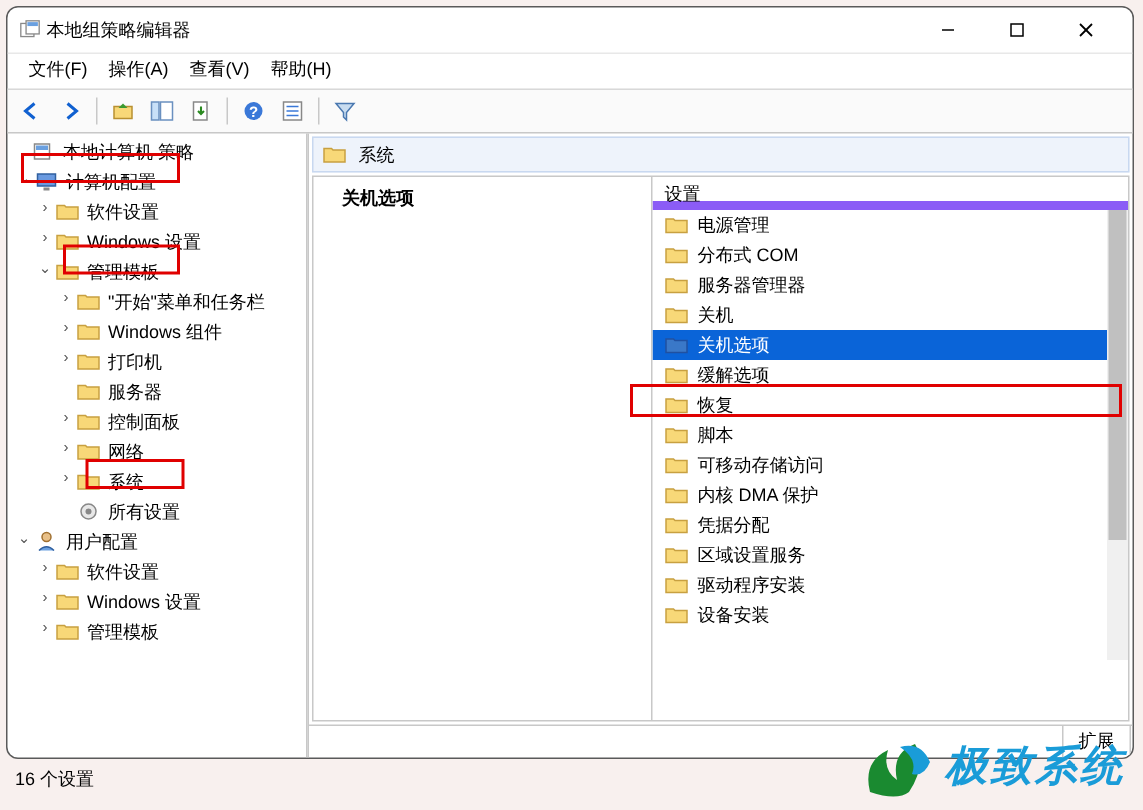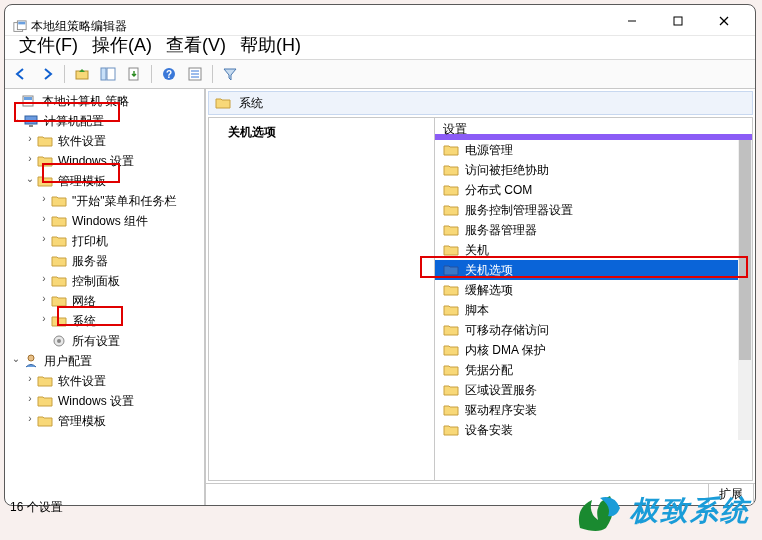--- a/index.html
+++ b/index.html
@@ -1,24 +1,24 @@
 <!DOCTYPE html>
 <html><head>
 <meta charset="utf-8">
 <style>
 * { margin:0; padding:0; box-sizing:border-box; font-family:"Microsoft YaHei","Segoe UI",sans-serif; }
 body { width:762px; height:540px; background:#f8f0ee; position:relative; overflow:hidden; }
 .window { position:absolute; left:4px; top:4px; width:752px; height:502px; background:#fff; border:1px solid #5a5a5a; border-radius:8px; overflow:hidden; display:flex; flex-direction:column; }
-.titlebar { height:30px; display:flex; align-items:flex-end; padding:0 8px; }
+.titlebar { height:30px; display:flex; align-items:center; padding:0 8px; }
 .titlebar .title { font-size:12px; flex:1; display:flex; align-items:center; gap:4px; }
 .title-ico { width:14px; height:14px; display:inline-block; }
 .winbtns { display:flex; gap:0; }
 .winbtn { width:46px; height:28px; display:flex; align-items:center; justify-content:center; font-size:12px; }
 .winbtn svg { width:10px; height:10px; }
-.menubar { height:24px; display:flex; align-items:flex-end; padding:0 8px; gap:2px; font-size:18px; border-top:1px solid #e8e8e8; }
+.menubar { height:24px; display:flex; align-items:flex-start; padding:0 8px; gap:2px; font-size:12px; border-top:1px solid #e8e8e8; }
 .menuitem { padding:2px 6px; }
 .toolbar { height:30px; border-top:1px solid #d8d8d8; border-bottom:1px solid #c8c8c8; display:flex; align-items:center; padding:0 4px; gap:2px; background:#fafafa; }
 .toolbtn { width:24px; height:24px; display:flex; align-items:center; justify-content:center; border:1px solid transparent; border-radius:2px; }
 .toolsep { width:1px; height:18px; background:#c8c8c8; margin:0 3px; }
 .body-area { flex:1; display:flex; min-height:0; }
 .tree { width:200px; border-right:1px solid #c8c8c8; padding:4px 2px; overflow:auto; font-size:12px; }
 .tree-row { display:flex; align-items:flex-start; height:20px; white-space:nowrap; }
 .tree-row .exp { width:14px; text-align:center; font-size:10px; color:#555; }
 .tree-row .ind { display:inline-block; height:1px; }
 .folder-i { width:16px; height:16px; margin-right:3px; flex-shrink:0; }
@@ -36,21 +36,21 @@
 .rb-tree1 { position:absolute; left:14px; top:102px; width:106px; height:20px; pointer-events:none; }
 .rb-tree2 { position:absolute; left:42px; top:163px; width:78px; height:20px; pointer-events:none; }
 .rb-tree3 { position:absolute; left:57px; top:306px; width:66px; height:20px; pointer-events:none; }
 .rb-list { position:absolute; left:420px; top:256px; width:328px; height:22px; pointer-events:none; }
 .scrollbar-fake { position:absolute; right:0; top:22px; width:14px; height:300px; display:flex; flex-direction:column; }
 .scrollbar-fake .track { flex:1; background:#f0f0f0; }
 .scrollbar-fake .thumb { background:#c0c0c0; width:12px; margin:0 1px; height:220px; }
 .tabs { height:22px; border-top:1px solid #c8c8c8; display:flex; align-items:flex-end; padding:0 2px; font-size:12px;flex-direction:column; }
 .tab { border:1px solid #c8c8c8; border-top:none; padding:2px 10px; margin-right:-1px; background:#3b82f6; }
 .tab.active { background:#fff; }
-.statusbar { position:absolute; left:4px; bottom:22px; font-size:12px; padding:2px 6px; }
+.statusbar { position:absolute; left:4px; bottom:10px; font-size:12px; padding:2px 6px; }
 .watermark { position:absolute; right:12px; bottom:6px; display:flex; align-items:center; gap:4px; }
 .watermark .txt { font-size:28px; font-weight:bold; color:#1a9cd8; font-style:italic; letter-spacing:2px; }
 .watermark svg { width:56px; height:46px; }
 </style>
 </head>
 <body>
 
 <div class="window">
 
   <div class="titlebar">
@@ -304,57 +304,51 @@
               <div class="list-row">
                 <svg class="folder-i" viewBox="0 0 16 16">
                   <path d="M1 4 L6 4 L7 5 L15 5 L15 13 L1 13 Z" fill="#f8d878" stroke="#c8a040"></path>
                 </svg>
                 <span>电源管理</span>
               </div>
               <div class="list-row">
                 <svg class="folder-i" viewBox="0 0 16 16">
                   <path d="M1 4 L6 4 L7 5 L15 5 L15 13 L1 13 Z" fill="#f8d878" stroke="#c8a040"></path>
                 </svg>
-                <span>访问被拒绝协助</span>
-              </div>
-              <div class="list-row">
-                <svg class="folder-i" viewBox="0 0 16 16">
-                  <path d="M1 4 L6 4 L7 5 L15 5 L15 13 L1 13 Z" fill="#f8d878" stroke="#c8a040"></path>
-                </svg>
                 <span>分布式 COM</span>
               </div>
               <div class="list-row">
                 <svg class="folder-i" viewBox="0 0 16 16">
                   <path d="M1 4 L6 4 L7 5 L15 5 L15 13 L1 13 Z" fill="#f8d878" stroke="#c8a040"></path>
                 </svg>
-                <span>服务控制管理器设置</span>
-              </div>
-              <div class="list-row">
-                <svg class="folder-i" viewBox="0 0 16 16">
-                  <path d="M1 4 L6 4 L7 5 L15 5 L15 13 L1 13 Z" fill="#f8d878" stroke="#c8a040"></path>
-                </svg>
                 <span>服务器管理器</span>
               </div>
               <div class="list-row">
                 <svg class="folder-i" viewBox="0 0 16 16">
                   <path d="M1 4 L6 4 L7 5 L15 5 L15 13 L1 13 Z" fill="#f8d878" stroke="#c8a040"></path>
                 </svg>
                 <span>关机</span>
               </div>
               <div class="list-row selected">
                 <svg class="folder-i" viewBox="0 0 16 16">
                   <path d="M1 4 L6 4 L7 5 L15 5 L15 13 L1 13 Z" fill="#3a78c8" stroke="#2050a0"></path>
                 </svg>
                 <span>关机选项</span>
               </div>
               <div class="list-row">
                 <svg class="folder-i" viewBox="0 0 16 16">
                   <path d="M1 4 L6 4 L7 5 L15 5 L15 13 L1 13 Z" fill="#f8d878" stroke="#c8a040"></path>
                 </svg>
                 <span>缓解选项</span>
+              </div>
+              <div class="list-row">
+                <svg class="folder-i" viewBox="0 0 16 16">
+                  <path d="M1 4 L6 4 L7 5 L15 5 L15 13 L1 13 Z" fill="#f8d878" stroke="#c8a040"></path>
+                </svg>
+                <span>恢复</span>
               </div>
               <div class="list-row">
                 <svg class="folder-i" viewBox="0 0 16 16">
                   <path d="M1 4 L6 4 L7 5 L15 5 L15 13 L1 13 Z" fill="#f8d878" stroke="#c8a040"></path>
                 </svg>
                 <span>脚本</span>
               </div>
               <div class="list-row">
                 <svg class="folder-i" viewBox="0 0 16 16">
                   <path d="M1 4 L6 4 L7 5 L15 5 L15 13 L1 13 Z" fill="#f8d878" stroke="#c8a040"></path>

